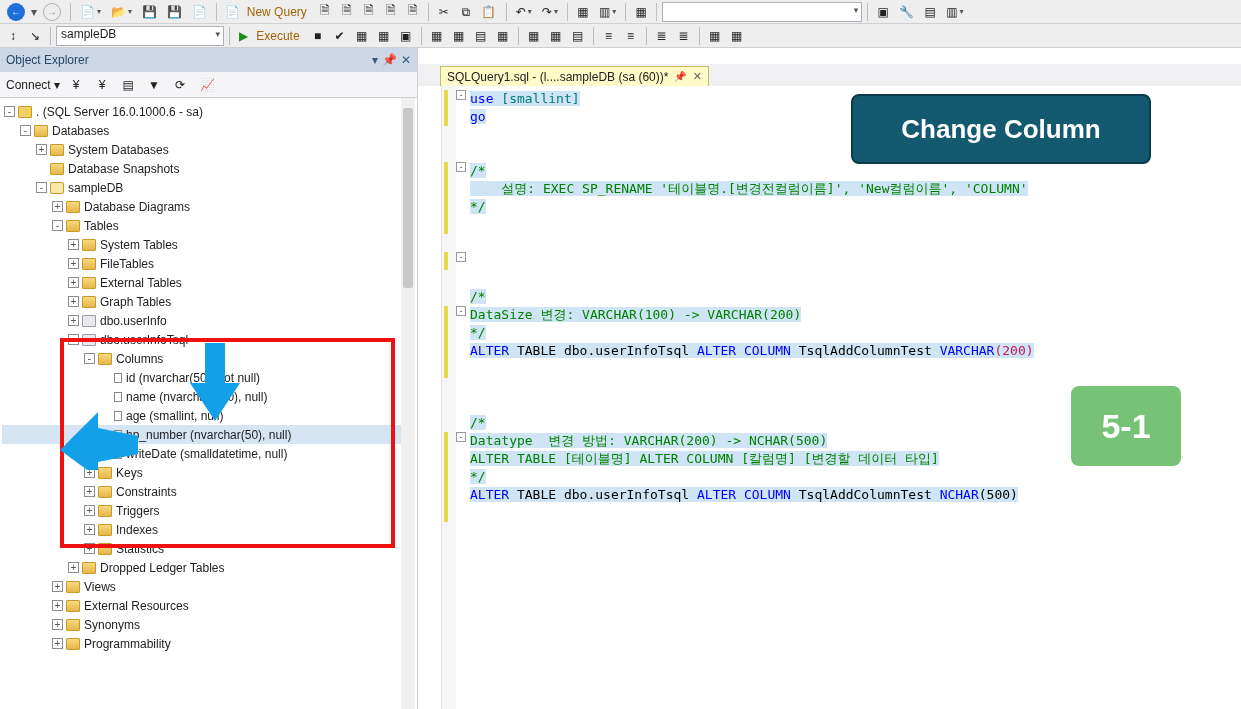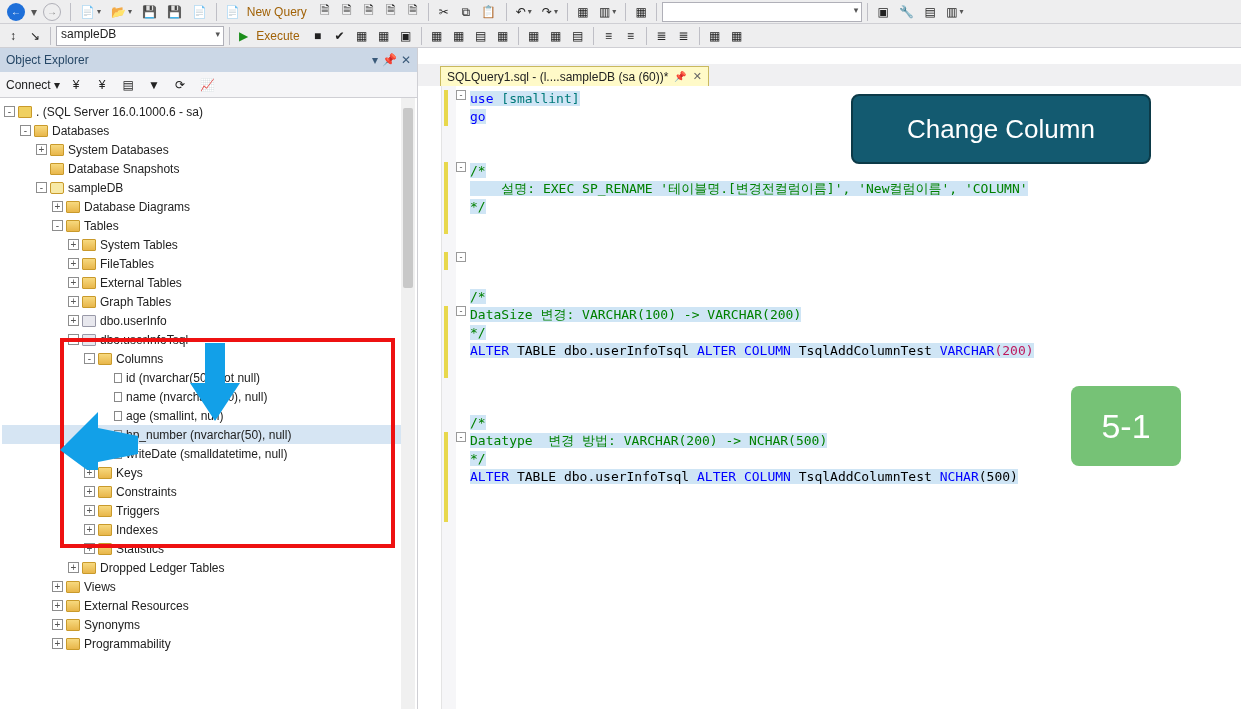--- a/index.html
+++ b/index.html
@@ -52,21 +52,21 @@
   .change { position:absolute; left:26px; width:4px; background:#e8d84c; }
   .fold { position:absolute; left:38px; top:0; bottom:0; width:12px; }
   .fold .fbtn { position:absolute; left:0; width:10px; height:10px; border:1px solid #9a9a9a; font-size:9px; line-height:8px; text-align:center; color:#555; background:#fff; cursor:pointer;}
   .code { position:absolute; left:52px; top:4px; right:8px; font-family:Consolas,monospace; font-size:13px; line-height:18px; }
   .code .ln { height:18px; white-space:pre; }
   .hlspan { background:#cfe5f5; }
   .kw-blue { color:#0000ff; }
   .kw-green { color:#008000; }
   .kw-teal { color:#007a7a; }
   .kw-str { color:#b00020; }
-  .callout { position:absolute; border-radius:8px; display:flex; align-items:center; justify-content:center; font-size:26px; font-weight:400; color:#fff; }
+  .callout { position:absolute; border-radius:8px; display:flex; align-items:center; justify-content:center; font-size:26px; font-weight:700; color:#fff; }
   .callout.blue { background:#135a70; border:2px solid #0c3a48; }
   .callout.green { background:#76c276; }
   .smallico{font-size:12px;color:#555;}
 </style>
 </head>
 <body>
 
 <div class="toolbar-row">
   <div class="tbtn">
       <span class="nav-back">←</span>
@@ -367,20 +367,21 @@
         <div class="ln"></div>
         <div class="ln"><span class="hlspan kw-green">/*</span></div>
         <div class="ln"><span class="hlspan kw-green">DataSize 변경: VARCHAR(100) -&gt; VARCHAR(200)</span></div>
         <div class="ln"><span class="hlspan kw-green">*/</span></div>
         <div class="ln"><span class="hlspan"><span class="kw-blue">ALTER</span><span class="kw-blue" style="color:#000;"> TABLE dbo.userInfoTsql </span><span class="kw-blue">ALTER</span><span class="kw-blue"> COLUMN</span><span style="color:#000;"> TsqlAddColumnTest </span><span class="kw-blue">VARCHAR</span><span style="color:#be185d;">(200)</span></span></div>
         <div class="ln"></div>
         <div class="ln"></div>
         <div class="ln"></div>
         <div class="ln"><span class="hlspan kw-green">/*</span></div>
         <div class="ln"><span class="hlspan kw-green">Datatype  변경 방법: VARCHAR(200) -&gt; NCHAR(500)</span></div>
+        <div class="ln"><span class="hlspan kw-green">ALTER TABLE [테이블명] ALTER COLUMN [칼럼명] [변경할 데이터 타입]</span></div>
         <div class="ln"><span class="hlspan kw-green">*/</span></div>
         <div class="ln"><span class="hlspan"><span class="kw-blue">ALTER</span><span style="color:#000;"> TABLE dbo.userInfoTsql </span><span class="kw-blue">ALTER</span><span class="kw-blue"> COLUMN</span><span style="color:#000;"> TsqlAddColumnTest </span><span class="kw-blue">NCHAR</span><span style="color:#000;">(500)</span></span></div>
       </div>
 
       <div class="callout blue" style="right:90px; top:8px; width:300px; height:70px;">
           <span>Change Column</span>
         </div>
       <div class="callout green" style="right:60px; top:300px; width:110px; height:80px; font-size:34px;">
           <span>5-1</span>
         </div>

